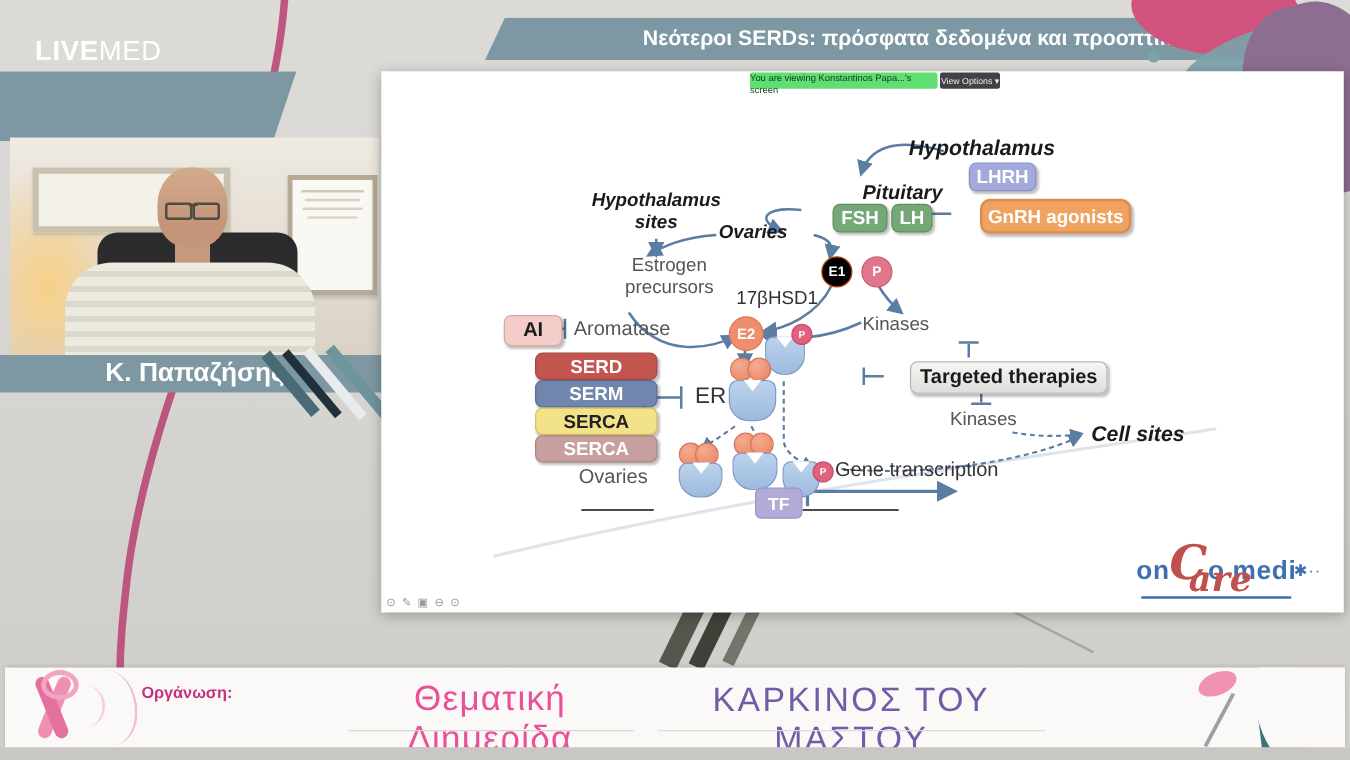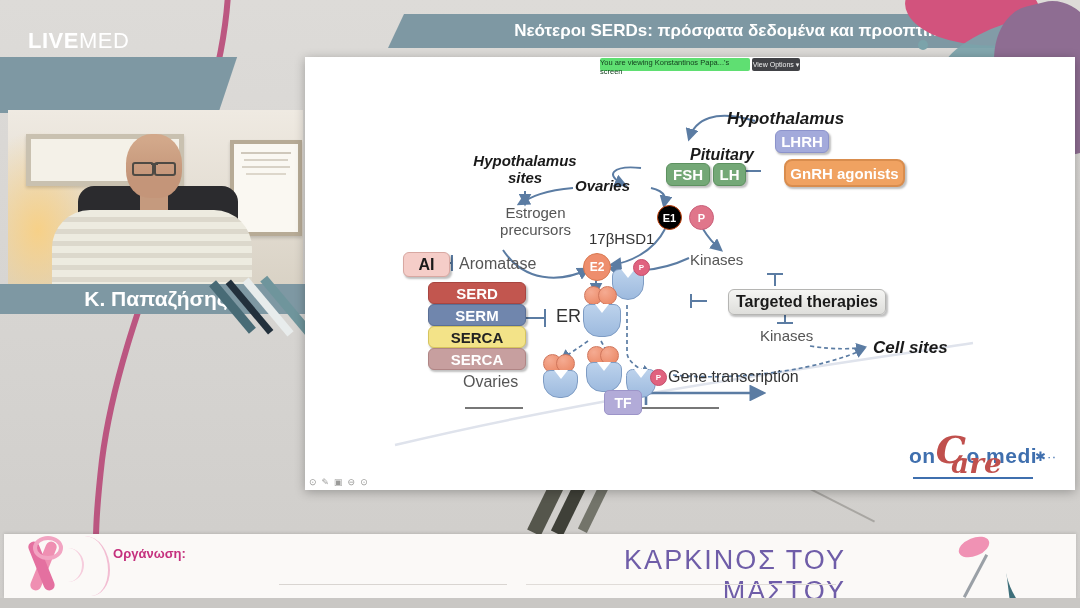--- a/index.html
+++ b/index.html
@@ -275,23 +275,24 @@
     <span style="position:absolute;left:18px;top:2px;width:11px;height:52px;background:#e470a0;border-radius:6px;transform:rotate(-22deg);"></span>
     <span style="position:absolute;left:15px;top:-2px;width:22px;height:16px;border:4px solid #f2a4c2;border-radius:50% 50% 50% 50%;background:transparent;"></span>
   </div>
   <div style="position:absolute;left:62px;top:2px;width:42px;height:60px;border-right:2px solid #f2bdd2;border-radius:0 60% 45% 0;"></div>
   <div style="position:absolute;left:48px;top:14px;width:30px;height:34px;border-right:2px solid #f6cddd;border-radius:0 50% 50% 0;"></div>
 
   <div style="position:absolute;left:28px;top:12px;width:235px;text-align:center;">
     <div style="color:#c5317e;font-weight:bold;font-size:13px;">Οργάνωση:</div>
   </div>
 
+  <div style="position:absolute;left:268px;top:9px;width:240px;text-align:center;color:#e8509a;font-size:28px;letter-spacing:1px;">Θεματική Διημερίδα</div>
   <div style="position:absolute;left:275px;top:50px;width:228px;height:1px;background:#d9d5d1;"></div>
 
-  <div style="position:absolute;left:512px;top:11px;width:330px;text-align:right;color:#6f5da8;font-size:27px;letter-spacing:2px;">ΚΑΡΚΙΝΟΣ ΤΟΥ ΜΑΣΤΟΥ</div>
+  <div style="position:absolute;left:512px;top:11px;width:330px;text-align:center;color:#6f5da8;font-size:27px;letter-spacing:2px;">ΚΑΡΚΙΝΟΣ ΤΟΥ ΜΑΣΤΟΥ</div>
   <div style="position:absolute;left:522px;top:50px;width:310px;height:1px;background:#e0dcd8;"></div>
 
   <div style="position:absolute;left:942px;top:2px;width:60px;height:60px;">
     <span style="position:absolute;left:28px;top:16px;width:3px;height:48px;background:#9aa0a6;transform:rotate(28deg);"></span>
     <span style="position:absolute;left:12px;top:2px;width:32px;height:18px;background:#f092b4;border-radius:50%;transform:rotate(-22deg);"></span>
   </div>
   <div style="position:absolute;left:1000px;top:14px;width:46px;height:52px;">
     <span style="position:absolute;left:4px;top:14px;width:38px;height:46px;background:#3e6f7a;border-radius:9px;transform:rotate(-7deg);"></span>
     <span style="position:absolute;left:9px;top:-2px;width:27px;height:20px;background:#f0a8c0;border-radius:50%;transform:rotate(-7deg);"></span>
   </div>

